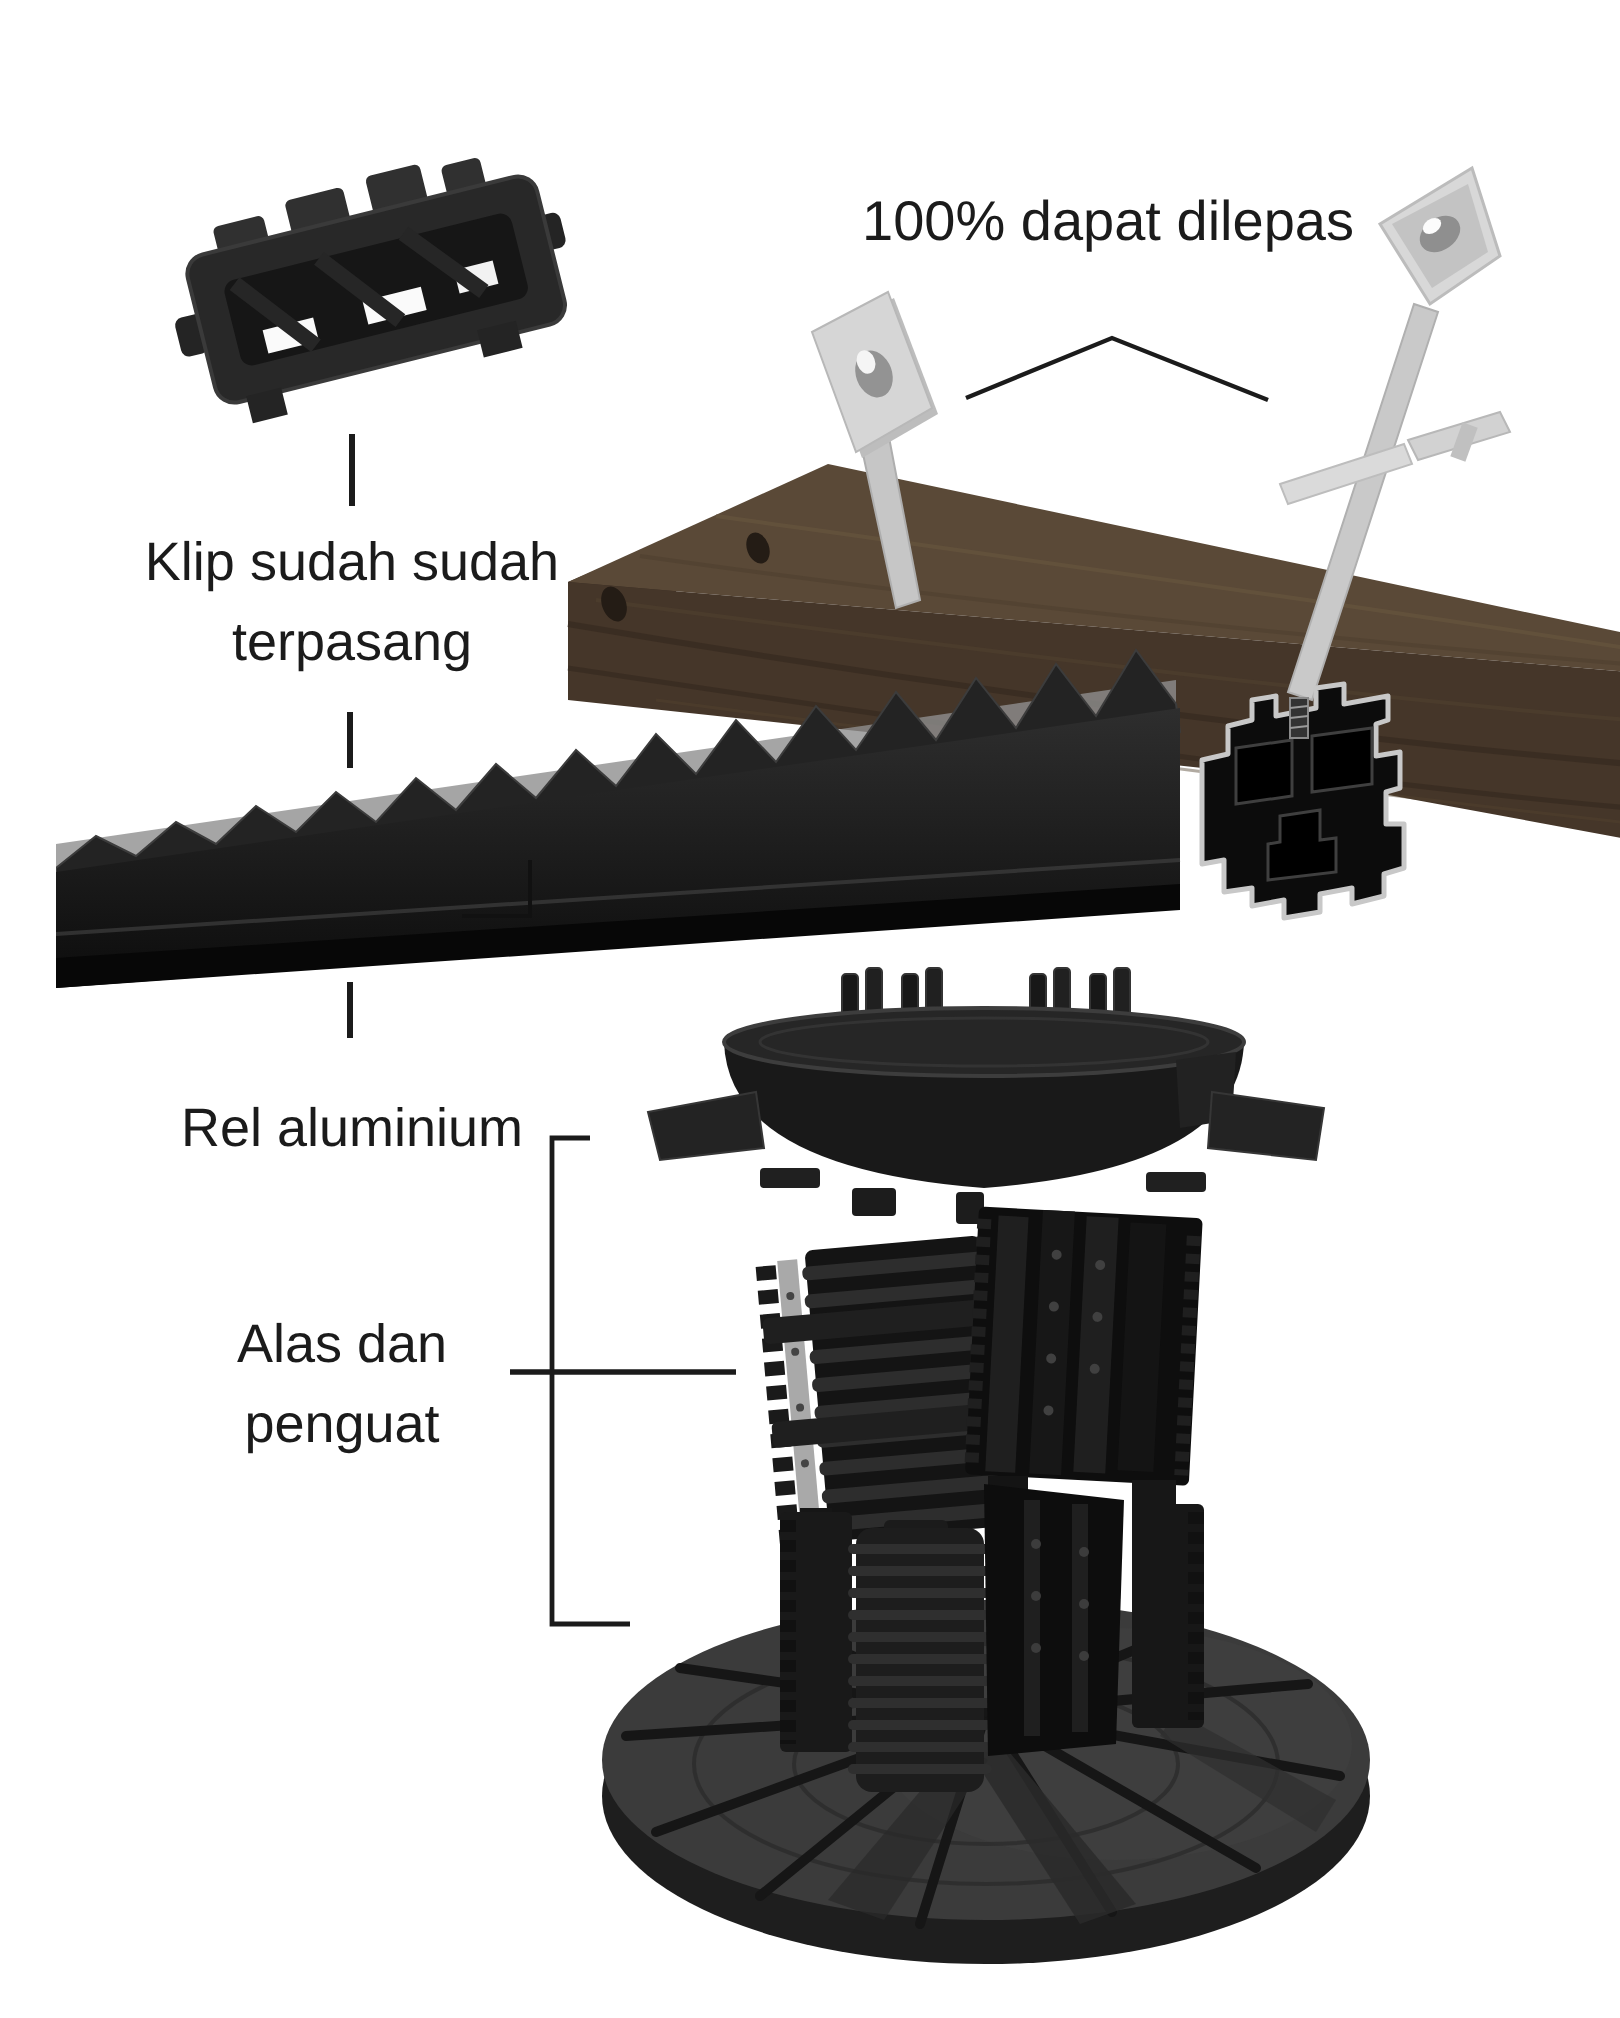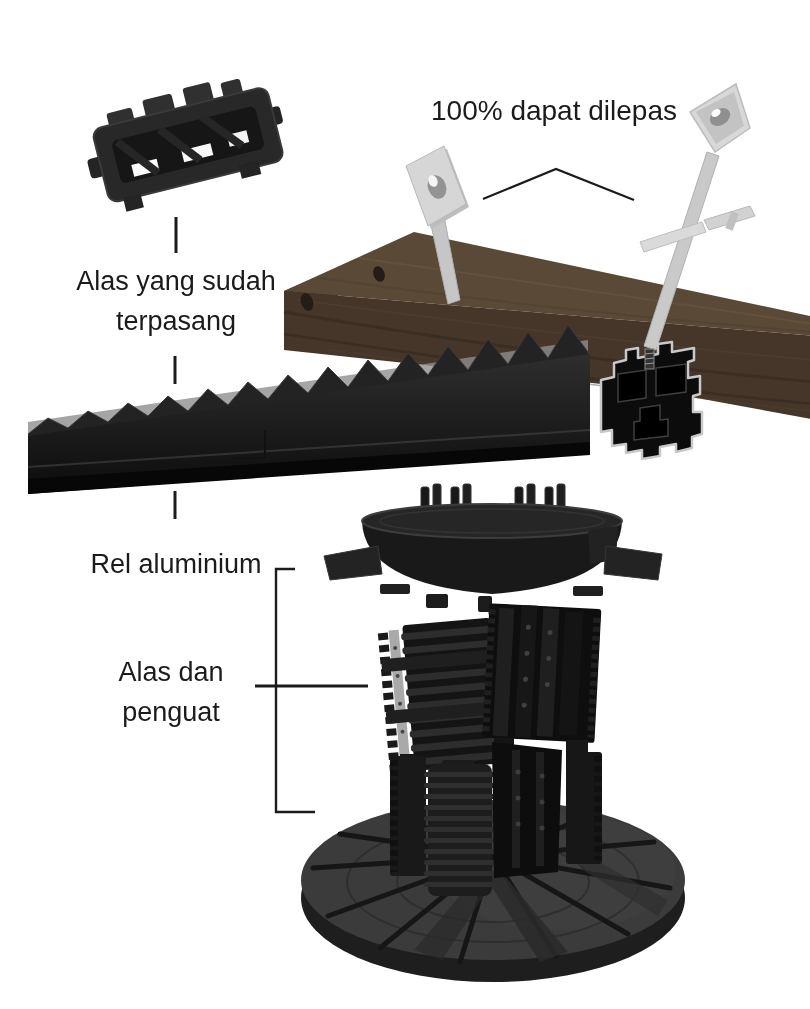--- a/index.html
+++ b/index.html
@@ -239,17 +239,17 @@
       <line x1="148" y1="217" x2="148" y2="253" stroke-width="3"></line>
       <line x1="147" y1="356" x2="147" y2="384" stroke-width="3"></line>
       <line x1="147" y1="491" x2="147" y2="519" stroke-width="3"></line>
       <path d="M455,199 L528,169 L606,200" fill="none" stroke-width="2.2"></path>
       <path d="M267,569 L248,569 L248,812 L287,812" fill="none" stroke-width="2.4"></path>
       <line x1="227" y1="686" x2="340" y2="686" stroke-width="2.8"></line>
     </g>
   </svg>
 
   <div id="lbl-removable" class="lbl">100% dapat dilepas</div>
-  <div id="lbl-clip" class="lbl">Alas yang sudah terpasang</div>
+  <div id="lbl-clip" class="lbl">Klip sudah sudah terpasang</div>
   <div id="lbl-rail" class="lbl">Rel aluminium</div>
   <div id="lbl-base" class="lbl">Alas dan penguat</div>
 
 </div>
 
 </body></html>

